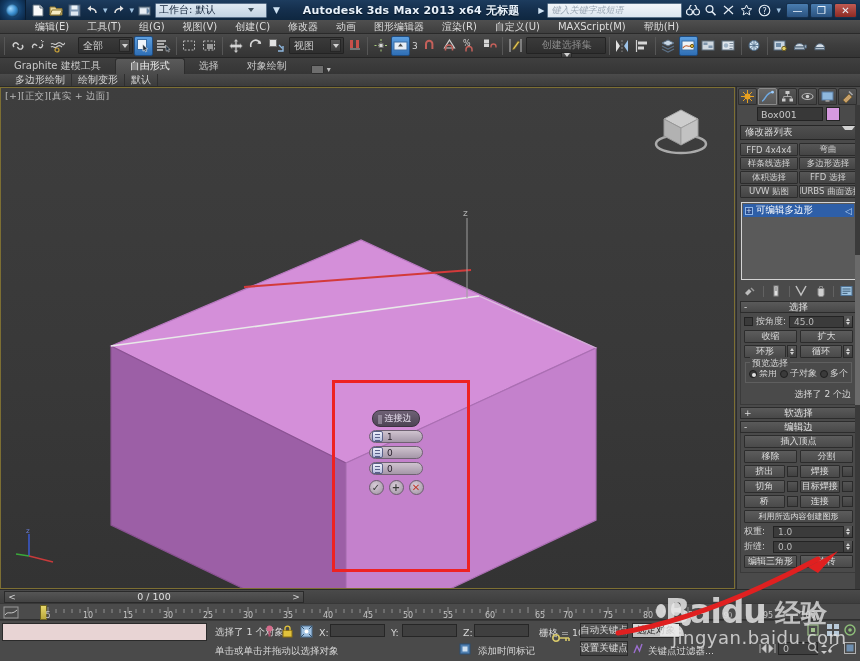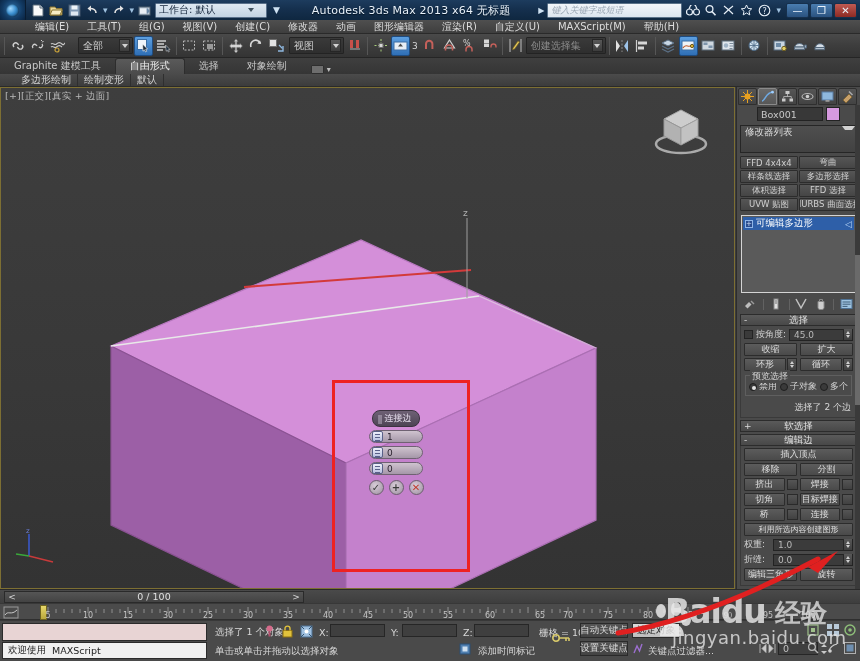--- a/index.html
+++ b/index.html
@@ -42,21 +42,21 @@
     background:linear-gradient(180deg,#dfe9f2,#c3d3e2);
     border:1px solid #59708a; border-radius:1px;
     color:#13243a; font-size:10px; padding:0 3px;
     position:relative;
   }
   .wsbox .wscaret { position:absolute; right:12px; top:4px; border-left:3px solid transparent;border-right:3px solid transparent;border-top:4px solid #40525f;}
   .ws-drop { color:#cfe2f2; font-size:9px; margin-left:4px; }
   .titletext {
     flex:1; text-align:center; color:#e8f1fa; font-size:11px;
     text-shadow:0 1px 1px #00111f; letter-spacing:.2px;
-    white-space:nowrap; overflow:hidden;
+    white-space:nowrap; overflow:hidden;font-weight:bold;
   }
   .infocenter { display:flex; align-items:center; gap:3px; padding-right:4px;}
   .ic-arrow { color:#cfe2f2; font-size:8px; }
   .searchbox {
     width:135px;height:15px;
     background:linear-gradient(180deg,#f2f6fa,#dbe5ee);
     border:1px solid #5a7governing; border:1px solid #5a7289; border-radius:1px;
     display:flex;align-items:flex-start; padding:0 3px;
   }
   .searchbox span { color:#9aa7b4; font-size:9px; font-style:italic; }
@@ -113,21 +113,21 @@
     background:linear-gradient(180deg,#5a5a5a,#4b4b4b);
     border:1px solid #2d2d2d; border-bottom:none;
     border-radius:3px 3px 0 0; color:#f0f0f0;
   }
   .rdrop { margin-left:10px; display:flex;align-items:center;gap:3px; }
   .rdropbox{width:13px;height:9px;background:#6d6d6d;border:1px solid #2e2e2e;border-radius:1px;}
   .ribbon2 {
     position:absolute; left:0; top:74px; width:860px; height:13px;
     background:linear-gradient(180deg,#4b4b4b,#3c3c3c);
     border-bottom:1px solid #2a2a2a;
-    display:flex; align-items:center; padding-left:15px;
+    display:flex; align-items:center; padding-left:9px;
   }
   .r2item{font-size:10px;color:#d4d4d4;padding:0 6px;line-height:12px;border-right:1px solid #2f2f2f;}
 
   
   .viewport {
     position:absolute; left:0; top:87px; width:735px; height:502px;
     background:#3b3b3b;
     border:1px solid #7d6f33;
     overflow:hidden;
   }
@@ -199,21 +199,21 @@
     display:flex;align-items:center;justify-content:center;
   }
   .cptab.active{background:linear-gradient(180deg,#6a6a6a,#585858);border-color:#8a8a8a;}
   .cp-namerow{ display:flex; align-items:center; gap:3px; padding:2px 20px; }
   .cp-name{
     flex:1;height:14px;background:#383838;border:1px solid #232323;
     color:#c8c8c8;font-size:9.5px;padding:0 3px;line-height:13px;
   }
   .cp-color{width:14px;height:14px;background:#d79ae0;border:1px solid #232323;}
   .cp-modlist{
-    margin:2px 3px; height:28px;
+    margin:2px 3px; height:15px;
     background:linear-gradient(180deg,#4f4f4f,#424242);
     border:1px solid #262626;
     display:flex;align-items:flex-start;justify-content:space-between;
     padding-left:4px; color:#dcdcdc;font-size:9.5px;
   }
   .cp-modlist .cb-arrow{width:13px;height:13px;margin-right:1px;}
   .mbtn-grid{display:grid;grid-template-columns:1fr 1fr;gap:1px;padding:1px 3px;}
   .mbtn{
     height:13px;background:linear-gradient(180deg,#565656,#454545);
     border:1px solid #2c2c2c;border-radius:1px;
@@ -585,21 +585,21 @@
           <path d="M9 9.5v-1a2.5 2.5 0 015 0v1" fill="none" stroke="#c4605a" stroke-width="1.4"></path>
         </svg>
     </div>
     <div class="tbsep"></div>
     <div class="tb">
       <svg width="15" height="15" viewBox="0 0 15 15">
           <path d="M2 1v13M13 1v13" stroke="#c0c0c0" stroke-width="1"></path>
           <path d="M5 10l5-7 1.6 1-5 7-2 .8z" fill="#e3c65a" stroke="#6f5e1c" stroke-width=".6"></path>
         </svg>
     </div>
-    <div class="tbcombo" style="width:80px;">
+    <div class="tbcombo" style="width:80px;flex-direction:column;">
       <span style="color:#8d8d8d;">创建选择集</span>
       <div class="cb-arrow">
           <div class="cb-tri"></div>
         </div>
     </div>
     <div class="tbsep"></div>
     <div class="tb">
       <svg width="16" height="14" viewBox="0 0 16 14">
           <path d="M2 1l4 6-4 6z" fill="#e2e2e2"></path>
           <path d="M8 1v12" stroke="#8a8a8a" stroke-dasharray="2 1.5"></path>
@@ -1128,24 +1128,20 @@
     <span class="ticklbl" style="left:608px;">75</span>
     <span class="ticklbl" style="left:648px;">80</span>
     <span class="ticklbl" style="left:688px;">85</span>
     <span class="ticklbl" style="left:728px;font-family:Liberation Serif, serif;">90</span>
     <span class="ticklbl" style="left:768px;">95</span>
     <span class="ticklbl" style="left:808px;">100</span>
   </div>
 
   <div class="statusbar">
     <div class="mxprompt"></div>
-    <div class="mxwelcome">
-      <span>欢迎使用</span>
-      <span>MAXScript</span>
-    </div>
 
     <div class="sb-txt" style="left:215px;top:5px;">选择了 1 个对象</div>
     <div class="sb-txt" style="left:215px;top:24px;">单击或单击并拖动以选择对象</div>
 
     <div class="sb-ico" style="left:263px;top:3px;width:13px;height:14px;">
       <svg width="11" height="13" viewBox="0 0 11 13">
           <circle cx="5.5" cy="3.5" r="3" fill="#d56a8a"></circle>
           <path d="M5.5 6.5v5" stroke="#b04f6c" stroke-width="2"></path>
         </svg>
     </div>

